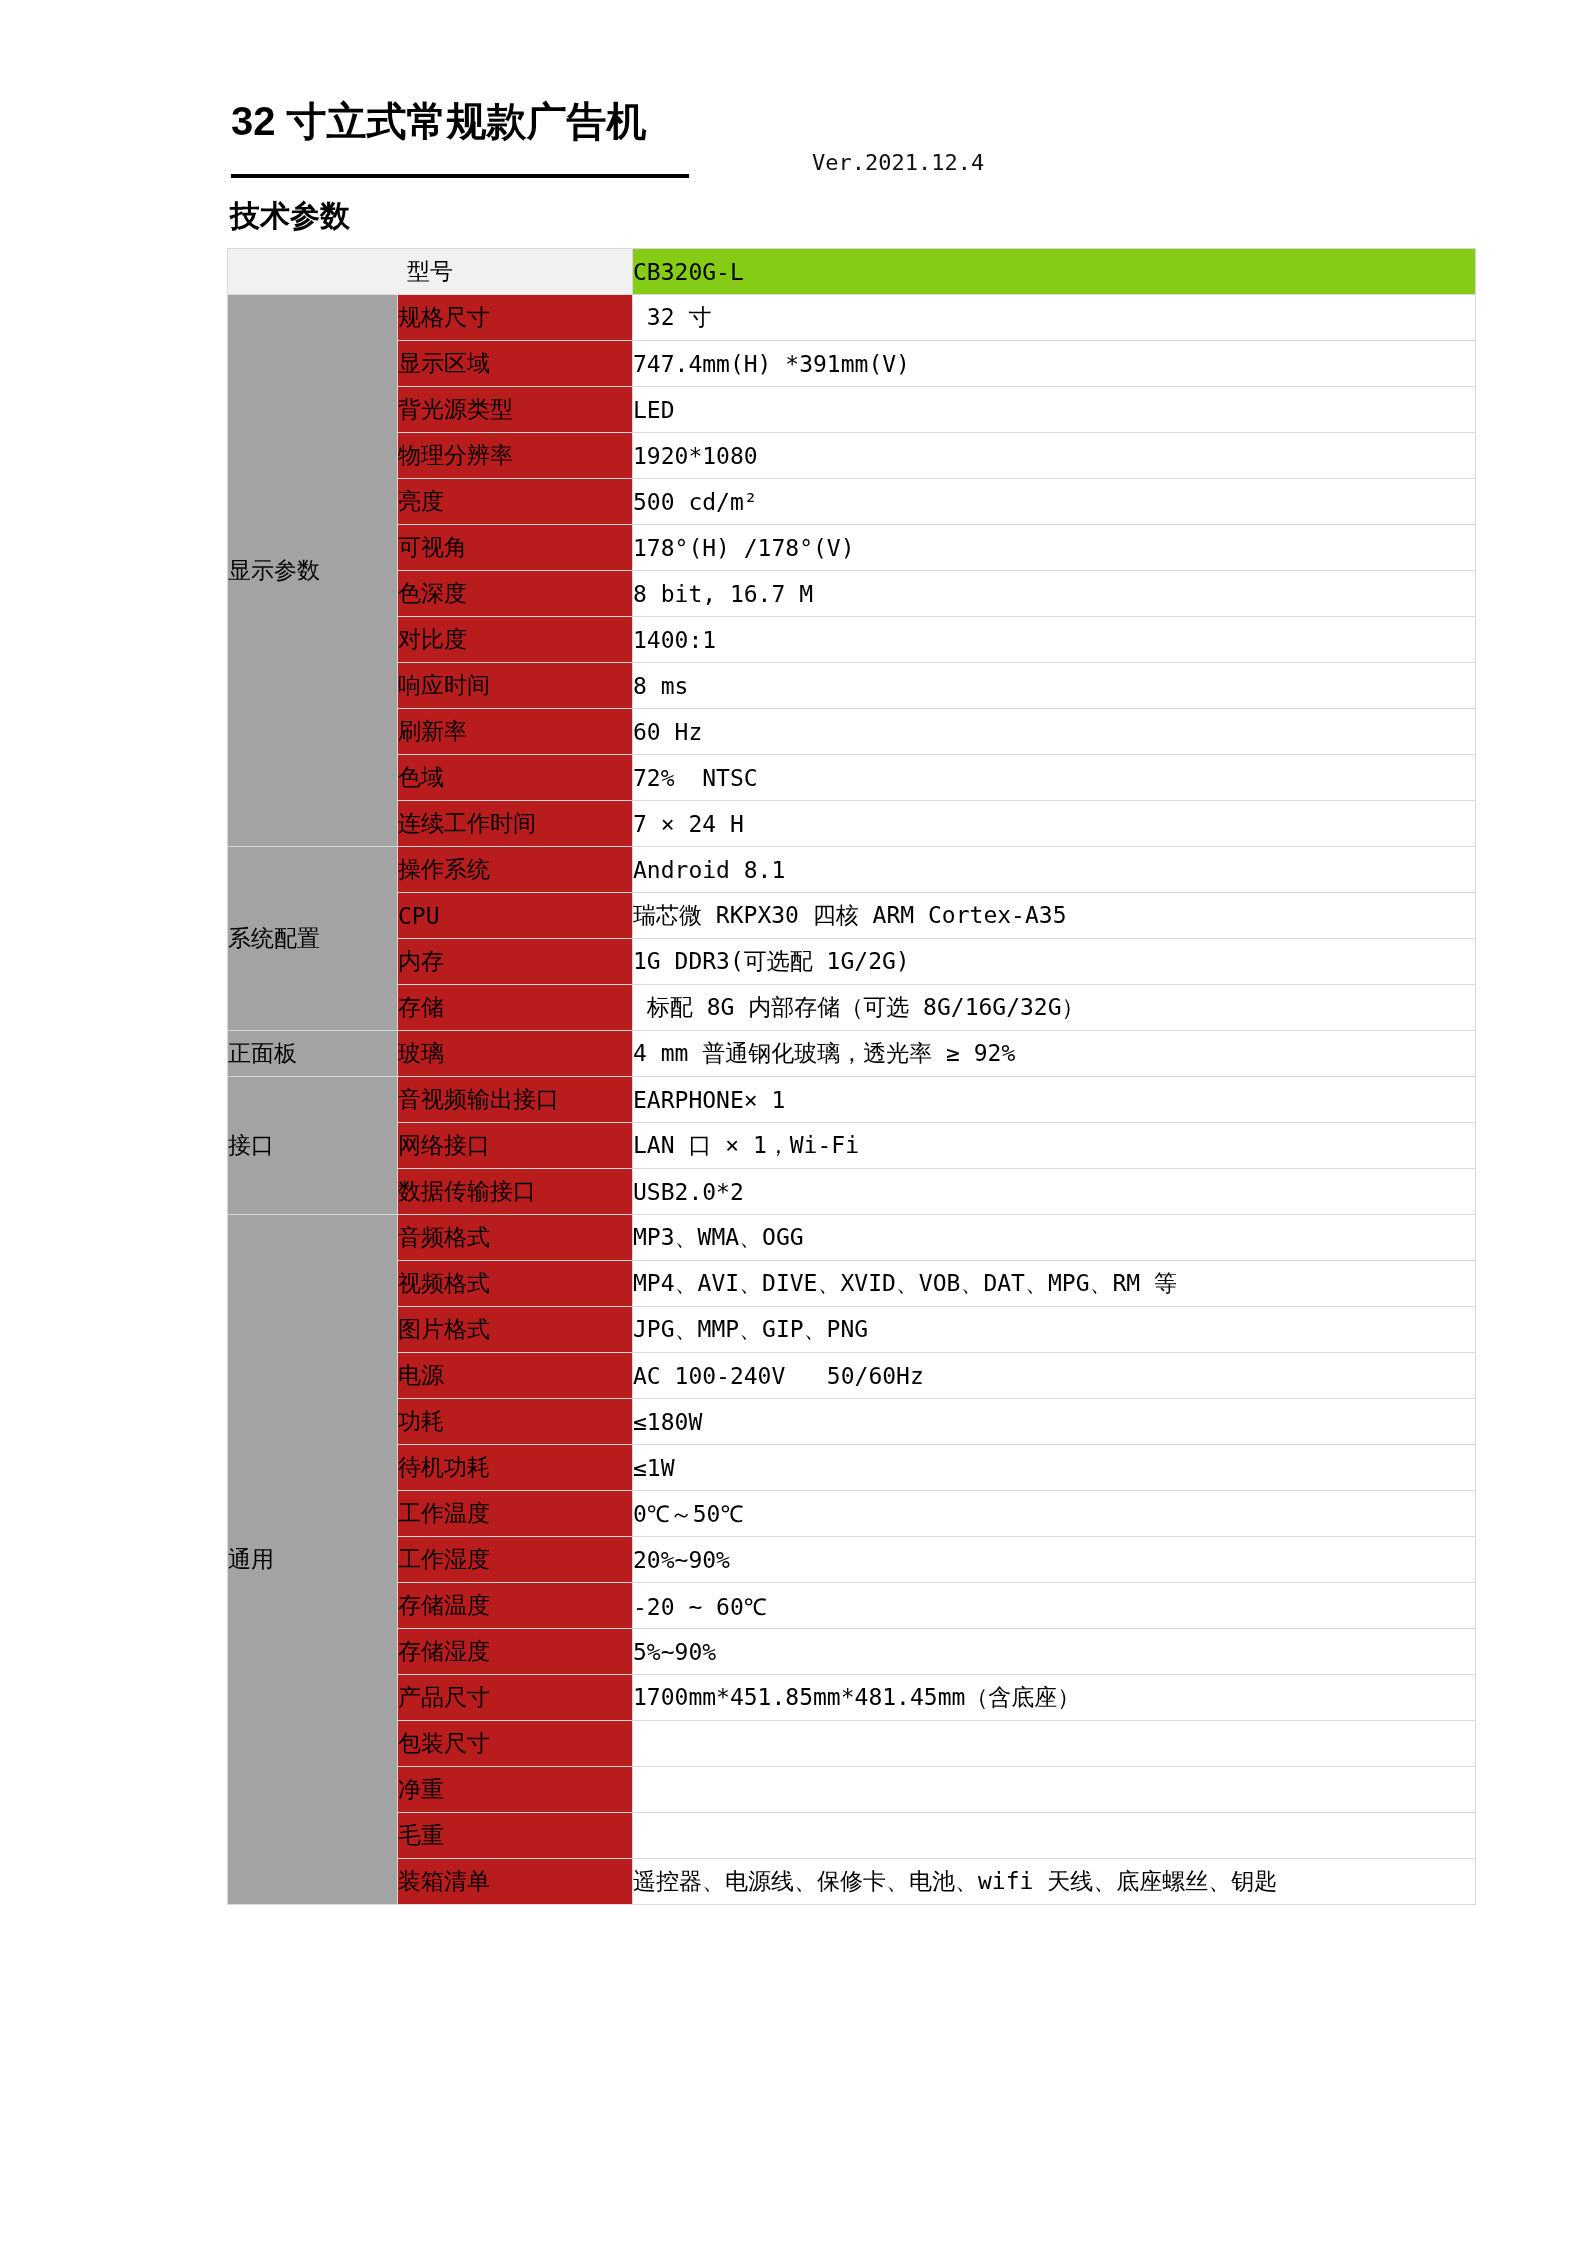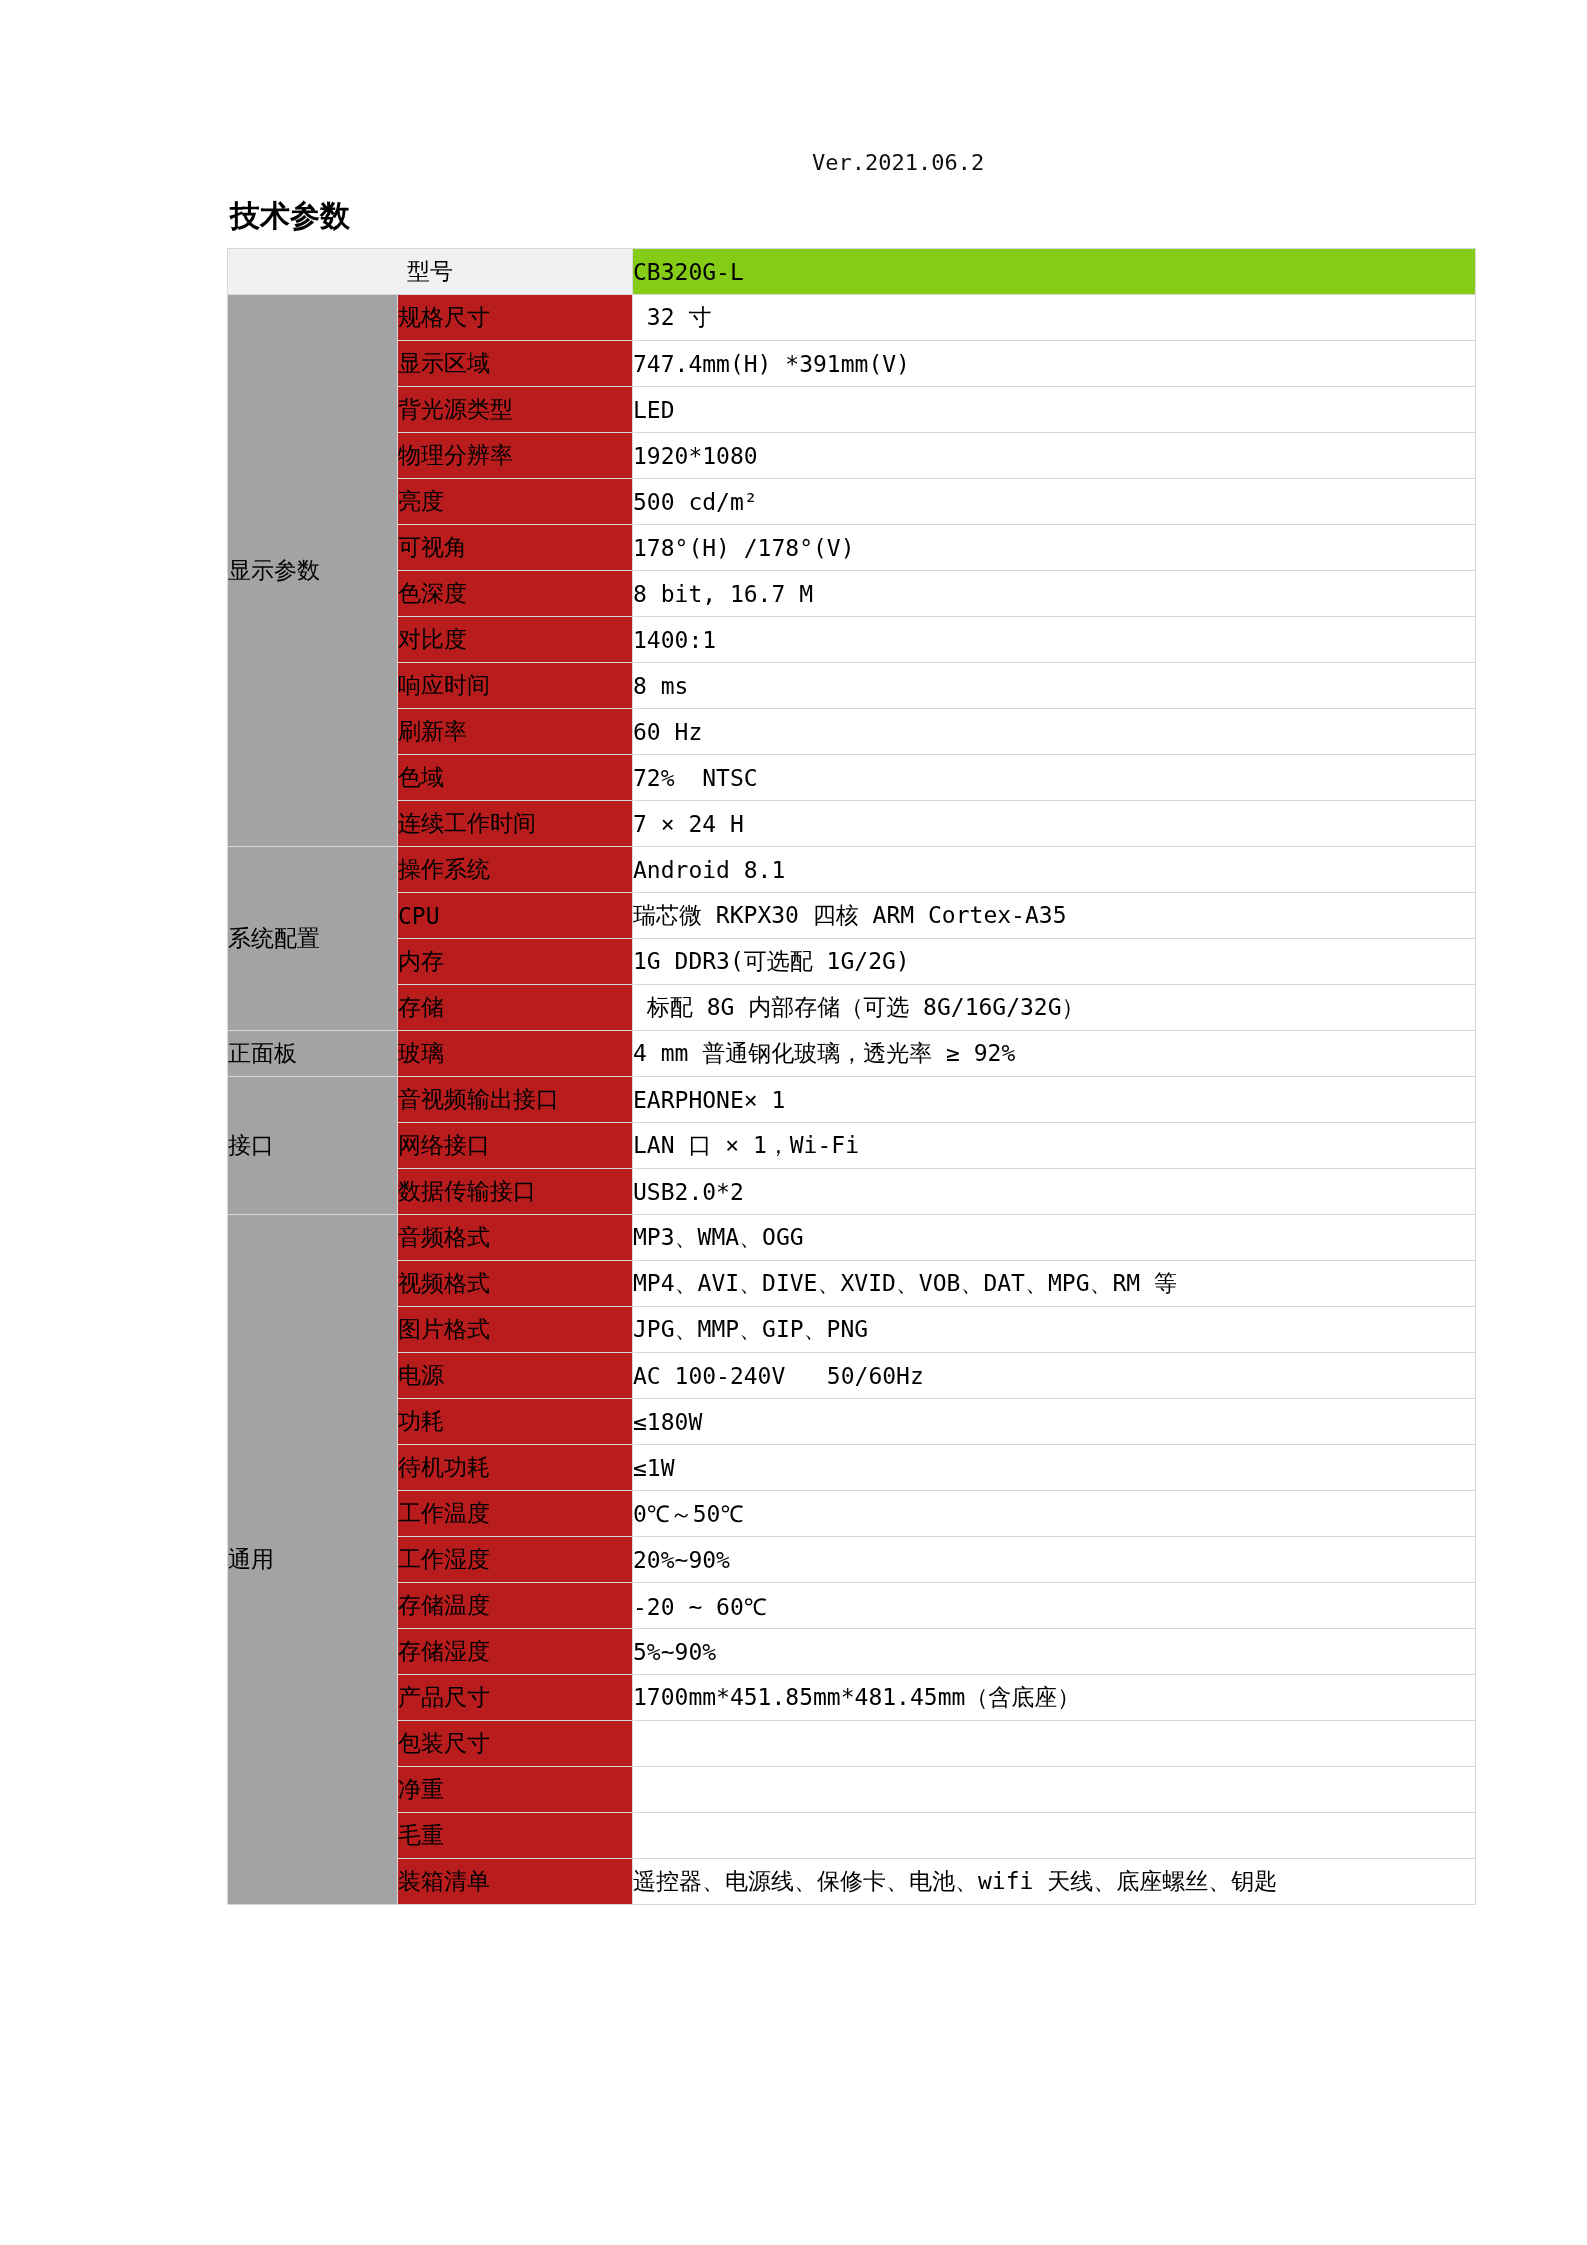--- a/index.html
+++ b/index.html
@@ -69,22 +69,23 @@
   td.lbl  { background: #b91c1c; padding-left: 17px; }
   td.val  { background: #ffffff; padding-left: 19px; }
   td.model-label { background: #f1f1f1; text-align: center; }
   td.model-value { background: #84cc16; padding-left: 40px; }
 </style>
 </head>
 <body>
 
 <div class="page">
 
-
-  <div class="doc-version">Ver.2021.06.2</div>
+  <h1 class="doc-title">32 寸立式常规款广告机</h1>
+
+  <div class="doc-version">Ver.2021.12.4</div>
 
   <h2 class="section-heading">技术参数</h2>
 
   <table class="spec">
     <colgroup>
       <col class="c-cat">
         <col class="c-lbl">
         <col class="c-val">
     </colgroup>
     <tbody id="spec-tbody">

